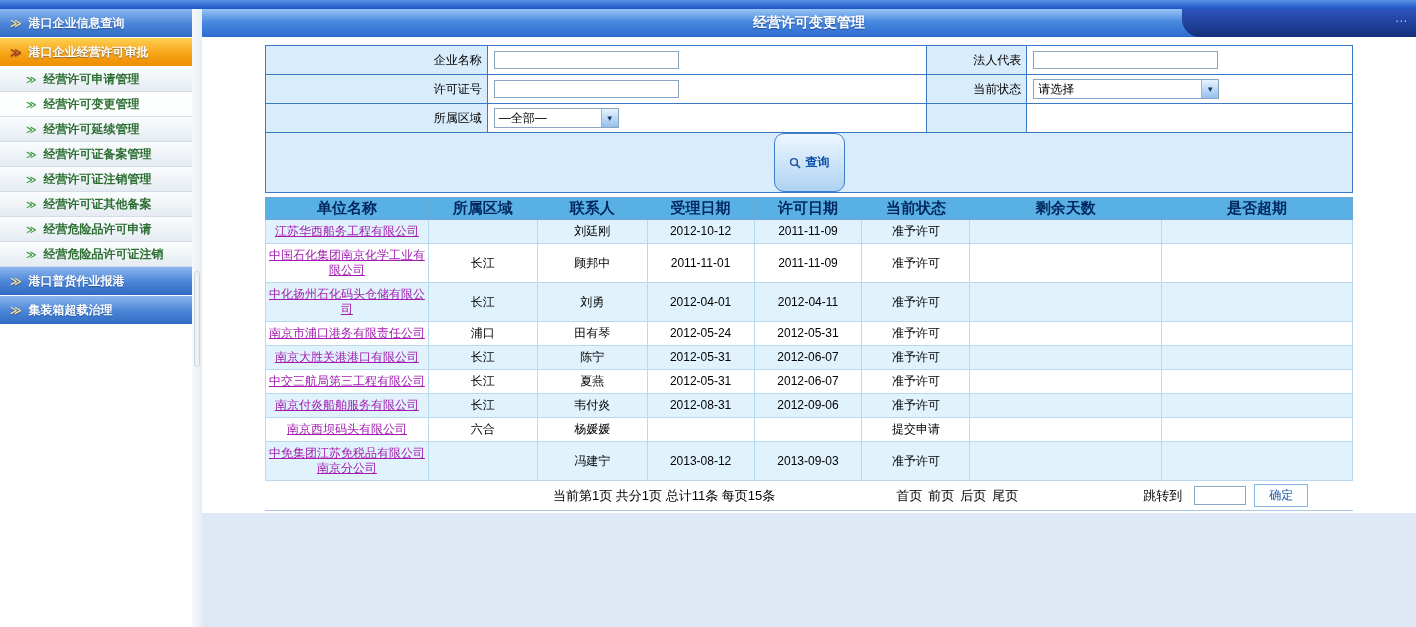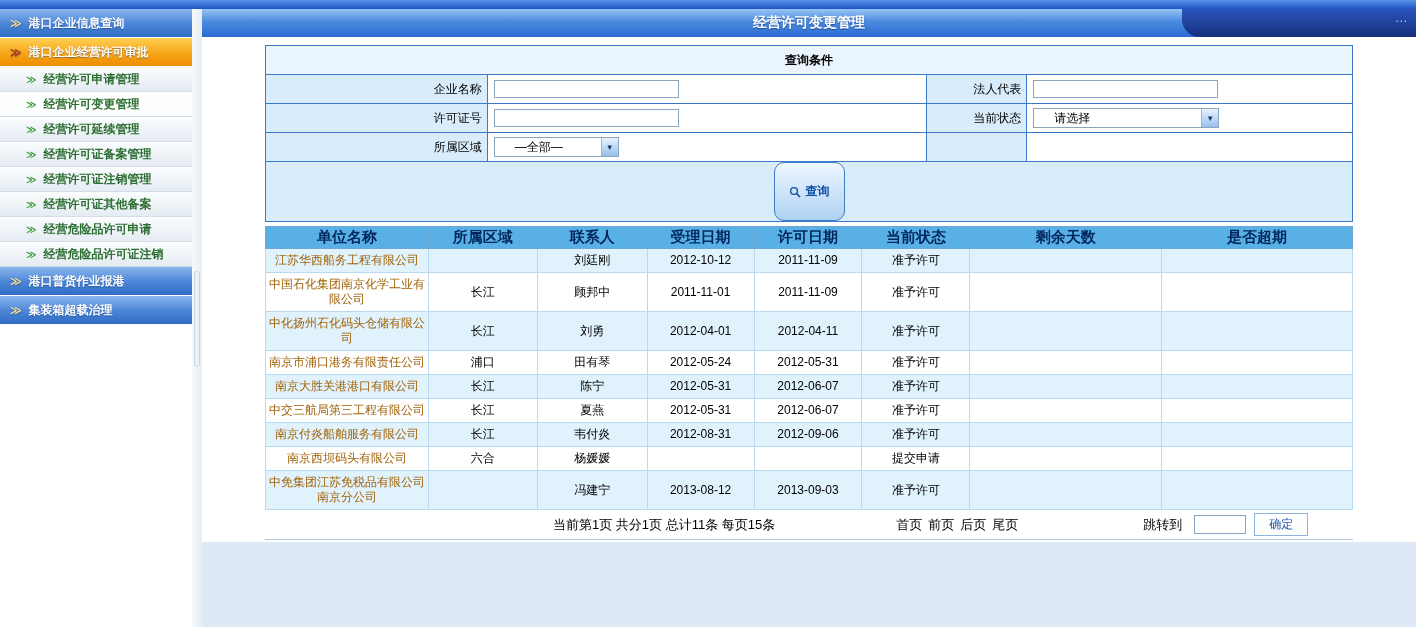--- a/index.html
+++ b/index.html
@@ -46,41 +46,41 @@
   
   table.qt { width:1088px; margin:2px auto 0; border-collapse:collapse; font-size:12px; }
   table.qt td { border:1px solid #3a78c8; height:29px; }
   td.qt-title { background:#eaf4fd; font-weight:bold; text-align:center; height:21px; color:#000; }
   td.cell-label { background:#d9ecfb; text-align:right; padding-right:5px; color:#000; }
   td.cell-input { background:#fff; padding-left:6px; }
   td.cell-button { background:#d9ecfb; text-align:center; height:30px; }
   .tin { width:185px; height:18px; border:1px solid #8aa5c0; background:#fff; padding:0 3px; font-size:12px; }
 
   .fselect { display:inline-flex; align-items:center; justify-content:space-between;
-    background:#fff; border:1px solid #8aa5c0; height:20px; padding-left:20px; vertical-align:middle; cursor:default; }
+    background:#fff; border:1px solid #8aa5c0; height:20px; padding-left:4px; vertical-align:middle; cursor:default; }
   .fselect.w186 { width:186px; } .fselect.w125 { width:125px; }
   .fselect-text { font-size:12px; color:#000; white-space:nowrap; }
   .fselect-btn { width:17px; height:18px; flex:0 0 17px; margin-left:4px;
     background:linear-gradient(180deg,#e9f3fe 0%,#96bfec 100%); border-left:1px solid #9ab4d6;
     font-size:8px; color:#1a3a66; display:flex; align-items:center; justify-content:center; }
 
   .search-btn { display:inline-flex; align-items:center; gap:5px; padding:20px 14px;
     border:1px solid #3d7ecb; border-radius:10px;
     background:linear-gradient(180deg,#eef7ff 0%,#aed2f2 100%);
     color:#0d4ea6; font-weight:bold; font-size:12px; cursor:pointer;
     font-family:"Liberation Sans","DejaVu Sans",sans-serif; }
 
   
   table.results { width:1088px; margin:4px auto 0; border-collapse:collapse; font-size:12px; border:1px solid #8fbede; }
   table.results th { background:#58b0e4; color:#00275e; font-weight:bold; height:22px;
     border:1px solid #6ea6d6; font-size:15px; }
   table.results td { border:1px solid #bad9ef; text-align:center; padding:4px 2px; color:#000; line-height:15px; }
   table.results tbody tr:nth-child(odd) { background:#e0f2fc; }
   table.results tbody tr:nth-child(even) { background:#fff; }
-  a.co-link { color:#a16207; cursor:pointer;text-align:right; }
+  a.co-link { color:#a21caf; text-decoration:underline; cursor:pointer;text-align:right; }
 
   
   .pagination { width:1088px; margin:0 auto; height:30px; display:flex; align-items:center;
     font-size:13px; color:#000; border-bottom:1px solid #a8c8e6; background:#fff; }
   .pg-summary { margin-left:288px; white-space:nowrap; }
   .pg-links { margin-left:118px; white-space:nowrap; }
   .pg-links span { margin:0 3px; cursor:pointer; }
   .pg-jump-label { margin-left:122px; }
   .pg-input { width:52px; height:19px; border:1px solid #8aa5c0; margin-left:12px; padding:0 3px; font-size:12px; }
   .pg-confirm { margin-left:8px; border:1px solid #8ab4e0; background:#fdfefe; color:#2458a8;
@@ -159,23 +159,20 @@
     <div class="content">
 
       <table class="qt">
         <colgroup>
             <col style="width:222px">
             <col style="width:440px">
             <col style="width:100px">
             <col style="width:326px">
           </colgroup>
         <tbody>
-            <tr>
-          <td class="qt-title" colspan="4">查询条件</td>
-        </tr>
         <tr>
           <td class="cell-label">企业名称</td>
           <td class="cell-input">
             <input class="tin" style="">
           </td>
           <td class="cell-label">法人代表</td>
           <td class="cell-input">
             <input class="tin" style="">
           </td>
         </tr>

